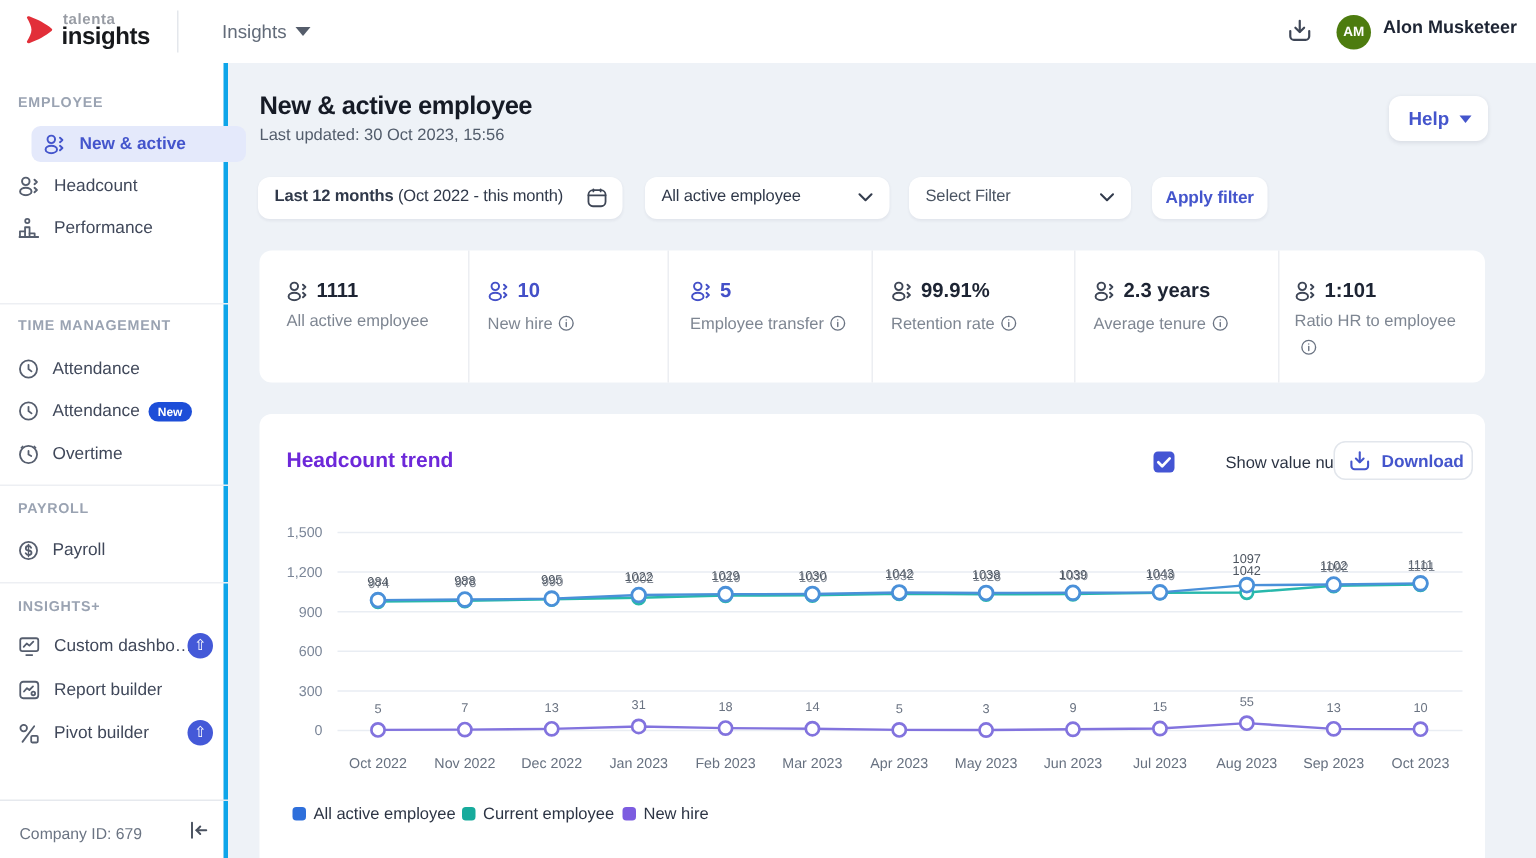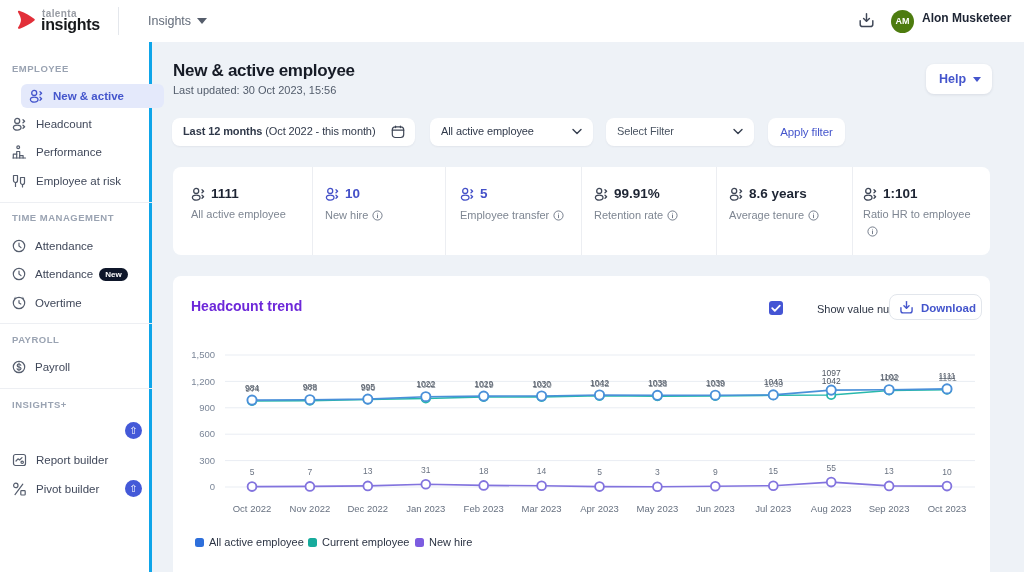--- a/index.html
+++ b/index.html
@@ -14,39 +14,39 @@
 #avatar { position:absolute; left:891px; top:10px; width:23px; height:23px; border-radius:50%; background:#4d7c0f; color:#fff; font-size:9px; font-weight:bold; text-align:center; line-height:23px; }
 #uname { position:absolute; left:922px; top:11px; font-size:12px; font-weight:bold; color:#1d2433; }
 
 
 #sidebar { position:absolute; left:0; top:42px; width:152px; height:530px; background:#fff; border-right:3px solid #0ea5e9; }
 .seclabel { position:absolute; left:12px; font-size:9.5px; font-weight:bold; color:#9aa3b2; letter-spacing:0.5px; }
 .sitem { position:absolute; left:12px; height:24px; display:flex; align-items:center; font-size:11.5px; color:#40485a; white-space:nowrap; }
 .sitem svg { margin-right:9px; flex:none; }
 .sitem.sel { left:4px; width:143px; padding-left:8px; background:#e4e9fb; border-radius:6px; color:#4455cc; font-weight:bold;margin-left:17px; }
 .sdiv { position:absolute; left:0px; width:152px; height:1px; background:#edeff3; }
-.badge-new { background:#0f172a; color:#fff; font-size:8px; font-weight:bold; border-radius:7px; padding:2px 6px; margin-left:6px; }
+.badge-new { background:#1d4ed8; color:#fff; font-size:8px; font-weight:bold; border-radius:7px; padding:2px 6px; margin-left:6px; }
 .upbadge { position:absolute; width:17px; height:17px; border-radius:50%; background:#4459d8; color:#fff; text-align:center; line-height:17px; font-size:10px; }
 #sfoot { position:absolute; left:0; top:491px; width:152px; border-top:1px solid #e6e9ee; height:39px; }
 #cid { position:absolute; left:13px; top:16px; font-size:10.5px; color:#6b7483; }
 
 
 #h1 { position:absolute; left:173px; top:61px; font-size:17px; letter-spacing:-0.3px; font-weight:bold; color:#161b26; }
 #h2 { position:absolute; left:173px; top:84px; font-size:11px; color:#525c6b; }
 #helpbtn { position:absolute; left:926px; top:64px; width:66px; height:30px; background:#fff; border-radius:8px; box-shadow:0 1px 3px rgba(30,40,70,0.10); }
 #helpbtn span { position:absolute; left:13px; top:8px; font-size:12.5px; font-weight:bold; color:#4455cc; }
 #helpbtn i { position:absolute; left:47px; top:13px; width:0; height:0; border-left:4.5px solid transparent; border-right:4.5px solid transparent; border-top:5px solid #4455cc; }
 
 
 .fbox { position:absolute; top:118px; height:28px; background:#fff; border-radius:8px; box-shadow:0 1px 2px rgba(30,40,70,0.06); font-size:11px; letter-spacing:-0.1px; color:#30394a; }
 #fb1 { left:172px; width:243px; }
 #fb2 { left:430px; width:163px; }
 #fb3 { left:606px; width:148px; }
 .fbox .lab { position:absolute; left:11px; top:7px; white-space:nowrap; }
-#applybtn { position:absolute; left:768px; top:118px; width:77px; height:28px; background:#fff; border-radius:8px; box-shadow:0 1px 2px rgba(30,40,70,0.06); color:#4455cc; font-weight:normal; font-size:11.5px; letter-spacing:-0.1px; text-align:center; line-height:28px; }
+#applybtn { position:absolute; left:768px; top:118px; width:77px; height:28px; background:#fff; border-radius:8px; box-shadow:0 1px 2px rgba(30,40,70,0.06); color:#4455cc; font-weight:bold; font-size:11.5px; letter-spacing:-0.1px; text-align:center; line-height:28px; }
 
 
 #kpi { position:absolute; left:173px; top:167px; width:817px; height:88px; background:#fff; border-radius:8px; }
 .kcol { position:absolute; top:0; height:88px; border-left:1px solid #eceef2; }
 .kval { position:absolute; top:19px; font-size:13.5px; font-weight:bold; color:#1d2433; white-space:nowrap; }
 .kval.purp { color:#4450c8; }
 .klab { position:absolute; top:41px; font-size:11px; color:#7e8692; white-space:nowrap; }
 .kico { position:absolute; top:20px; }
 
 
@@ -92,26 +92,20 @@
         <path d="M11 2.8l1.6 1.5L11 5.8"></path>
         <path d="M11 8.2l1.6 1.5L11 11.2"></path>
       </svg>Headcount</div>
   <div class="sitem" style="top:98px"><svg width="15" height="14" viewBox="0 0 15 14" fill="none" stroke="#565e6e" stroke-width="1.2" stroke-linecap="round" stroke-linejoin="round">
         <circle cx="6.2" cy="2.3" r="1.4"></circle>
         <path d="M4.7 13V6.5h3V13"></path>
         <path d="M1.3 13V9.2h3.4"></path>
         <path d="M7.7 10.6h3.4V13"></path>
         <path d="M1 13h12.5"></path>
       </svg>Performance</div>
-  <div class="sitem" style="top:127px"><svg width="15" height="14" viewBox="0 0 15 14" fill="none" stroke="#565e6e" stroke-width="1.2" stroke-linecap="round" stroke-linejoin="round">
-        <path d="M1.5 1.5h4v5a2 2 0 0 1-4 0z"></path>
-        <path d="M8.5 3.5h4v5a2 2 0 0 1-4 0z"></path>
-        <path d="M3.5 8.8v3.7"></path>
-        <path d="M10.5 10.8v2.2"></path>
-      </svg>Employee at risk</div>
   <div class="sdiv" style="top:160px"></div>
   <div class="seclabel" style="top:170px">TIME MANAGEMENT</div>
   <div class="sitem" style="top:192px"><svg width="14" height="14" viewBox="0 0 14 14" fill="none" stroke="#565e6e" stroke-width="1.2" stroke-linecap="round">
         <circle cx="7" cy="7" r="5.7"></circle>
         <path d="M7 4.2V7l2 1.6"></path>
       </svg>Attendance</div>
   <div class="sitem" style="top:220px"><svg width="14" height="14" viewBox="0 0 14 14" fill="none" stroke="#565e6e" stroke-width="1.2" stroke-linecap="round">
         <circle cx="7" cy="7" r="5.7"></circle>
         <path d="M7 4.2V7l2 1.6"></path>
       </svg>Attendance<span class="badge-new">New</span></div>
@@ -122,32 +116,45 @@
       </svg>Overtime</div>
   <div class="sdiv" style="top:281px"></div>
   <div class="seclabel" style="top:292px">PAYROLL</div>
   <div class="sitem" style="top:313px"><svg width="14" height="14" viewBox="0 0 14 14" fill="none" stroke="#565e6e" stroke-width="1.2" stroke-linecap="round">
         <circle cx="7" cy="7" r="5.7"></circle>
         <path d="M8.8 5.2c-.4-.8-1.1-1.2-1.8-1.2-1 0-1.8.6-1.8 1.5S6 6.9 7 7s2 .5 2 1.5-.8 1.5-2 1.5c-.8 0-1.5-.4-1.9-1.2"></path>
         <path d="M7 2.9v8.2" stroke-width="0.9"></path>
       </svg>Payroll</div>
   <div class="sdiv" style="top:346px"></div>
   <div class="seclabel" style="top:357px">INSIGHTS+</div>
+  <div class="sitem" style="top:377px"><svg width="15" height="14" viewBox="0 0 15 14" fill="none" stroke="#565e6e" stroke-width="1.2" stroke-linecap="round" stroke-linejoin="round">
+        <rect x="1.5" y="1.5" width="12" height="8.6" rx="1.4"></rect>
+        <path d="M3.8 7.2l2-2.2 1.8 1.4 2.6-2.6"></path>
+        <path d="M5.5 12.7h4"></path>
+      </svg>Custom dashbo…</div>
   <div class="upbadge" style="left:125px;top:380px">⇧</div>
   <div class="sitem" style="top:406px"><svg width="15" height="14" viewBox="0 0 15 14" fill="none" stroke="#565e6e" stroke-width="1.2" stroke-linecap="round" stroke-linejoin="round">
         <rect x="1.5" y="1.5" width="12" height="11" rx="2"></rect>
         <path d="M4 8l2-2.2L7.6 7l2.4-2.4"></path>
         <circle cx="10.2" cy="9.3" r="1.2"></circle>
       </svg>Report builder</div>
   <div class="sitem" style="top:435px"><svg width="15" height="14" viewBox="0 0 15 14" fill="none" stroke="#565e6e" stroke-width="1.2" stroke-linecap="round" stroke-linejoin="round">
         <circle cx="3.8" cy="3.4" r="2.2"></circle>
         <rect x="8.8" y="8.6" width="4.4" height="4.4" rx="0.8"></rect>
         <path d="M10.8 2.2L3 12.6"></path>
       </svg>Pivot builder</div>
   <div class="upbadge" style="left:125px;top:438px">⇧</div>
+  <div id="sfoot">
+    <div id="cid">Company ID: 679</div>
+    <svg style="position:absolute;left:126px;top:13px" width="13" height="13" viewBox="0 0 13 13" fill="none" stroke="#4a5260" stroke-width="1.3" stroke-linecap="round">
+        <path d="M2 1.5v10"></path>
+        <path d="M11.5 6.5H5"></path>
+        <path d="M7.5 4L5 6.5 7.5 9"></path>
+      </svg>
+  </div>
 </div>
 
 <div id="h1">New &amp; active employee</div>
 <div id="h2">Last updated: 30 Oct 2023, 15:56</div>
 <div id="helpbtn">
     <span>Help</span>
     <i></i>
   </div>
 
 <div class="fbox" id="fb1">
@@ -220,21 +227,21 @@
         <path d="M6 5.4v3" stroke-linecap="round"></path>
         <circle cx="6" cy="3.6" r="0.5" fill="#6a7382" stroke="none"></circle>
       </svg></div>
 <div class="kcol" style="left:543px"></div>
 <svg class="kico" style="left:556px" width="15" height="14" viewBox="0 0 15 14" fill="none" stroke="#3e4656" stroke-width="1.3" stroke-linecap="round" stroke-linejoin="round">
       <circle cx="5.2" cy="3.9" r="2.5"></circle>
       <ellipse cx="5.2" cy="10.6" rx="3.8" ry="2.5"></ellipse>
       <path d="M11 2.8l1.6 1.5L11 5.8"></path>
       <path d="M11 8.2l1.6 1.5L11 11.2"></path>
     </svg>
-<div class="kval" style="left:576px">8.6 years</div>
+<div class="kval" style="left:576px">2.3 years</div>
 <div class="klab" style="left:556px">Average tenure<svg style="position:relative;top:2px;margin-left:4px" width="11" height="11" viewBox="0 0 12 12" fill="none" stroke="#6a7382" stroke-width="1">
         <circle cx="6" cy="6" r="5"></circle>
         <path d="M6 5.4v3" stroke-linecap="round"></path>
         <circle cx="6" cy="3.6" r="0.5" fill="#6a7382" stroke="none"></circle>
       </svg></div>
 <div class="kcol" style="left:679px"></div>
 <svg class="kico" style="left:690px" width="15" height="14" viewBox="0 0 15 14" fill="none" stroke="#3e4656" stroke-width="1.3" stroke-linecap="round" stroke-linejoin="round">
       <circle cx="5.2" cy="3.9" r="2.5"></circle>
       <ellipse cx="5.2" cy="10.6" rx="3.8" ry="2.5"></ellipse>
       <path d="M11 2.8l1.6 1.5L11 5.8"></path>

